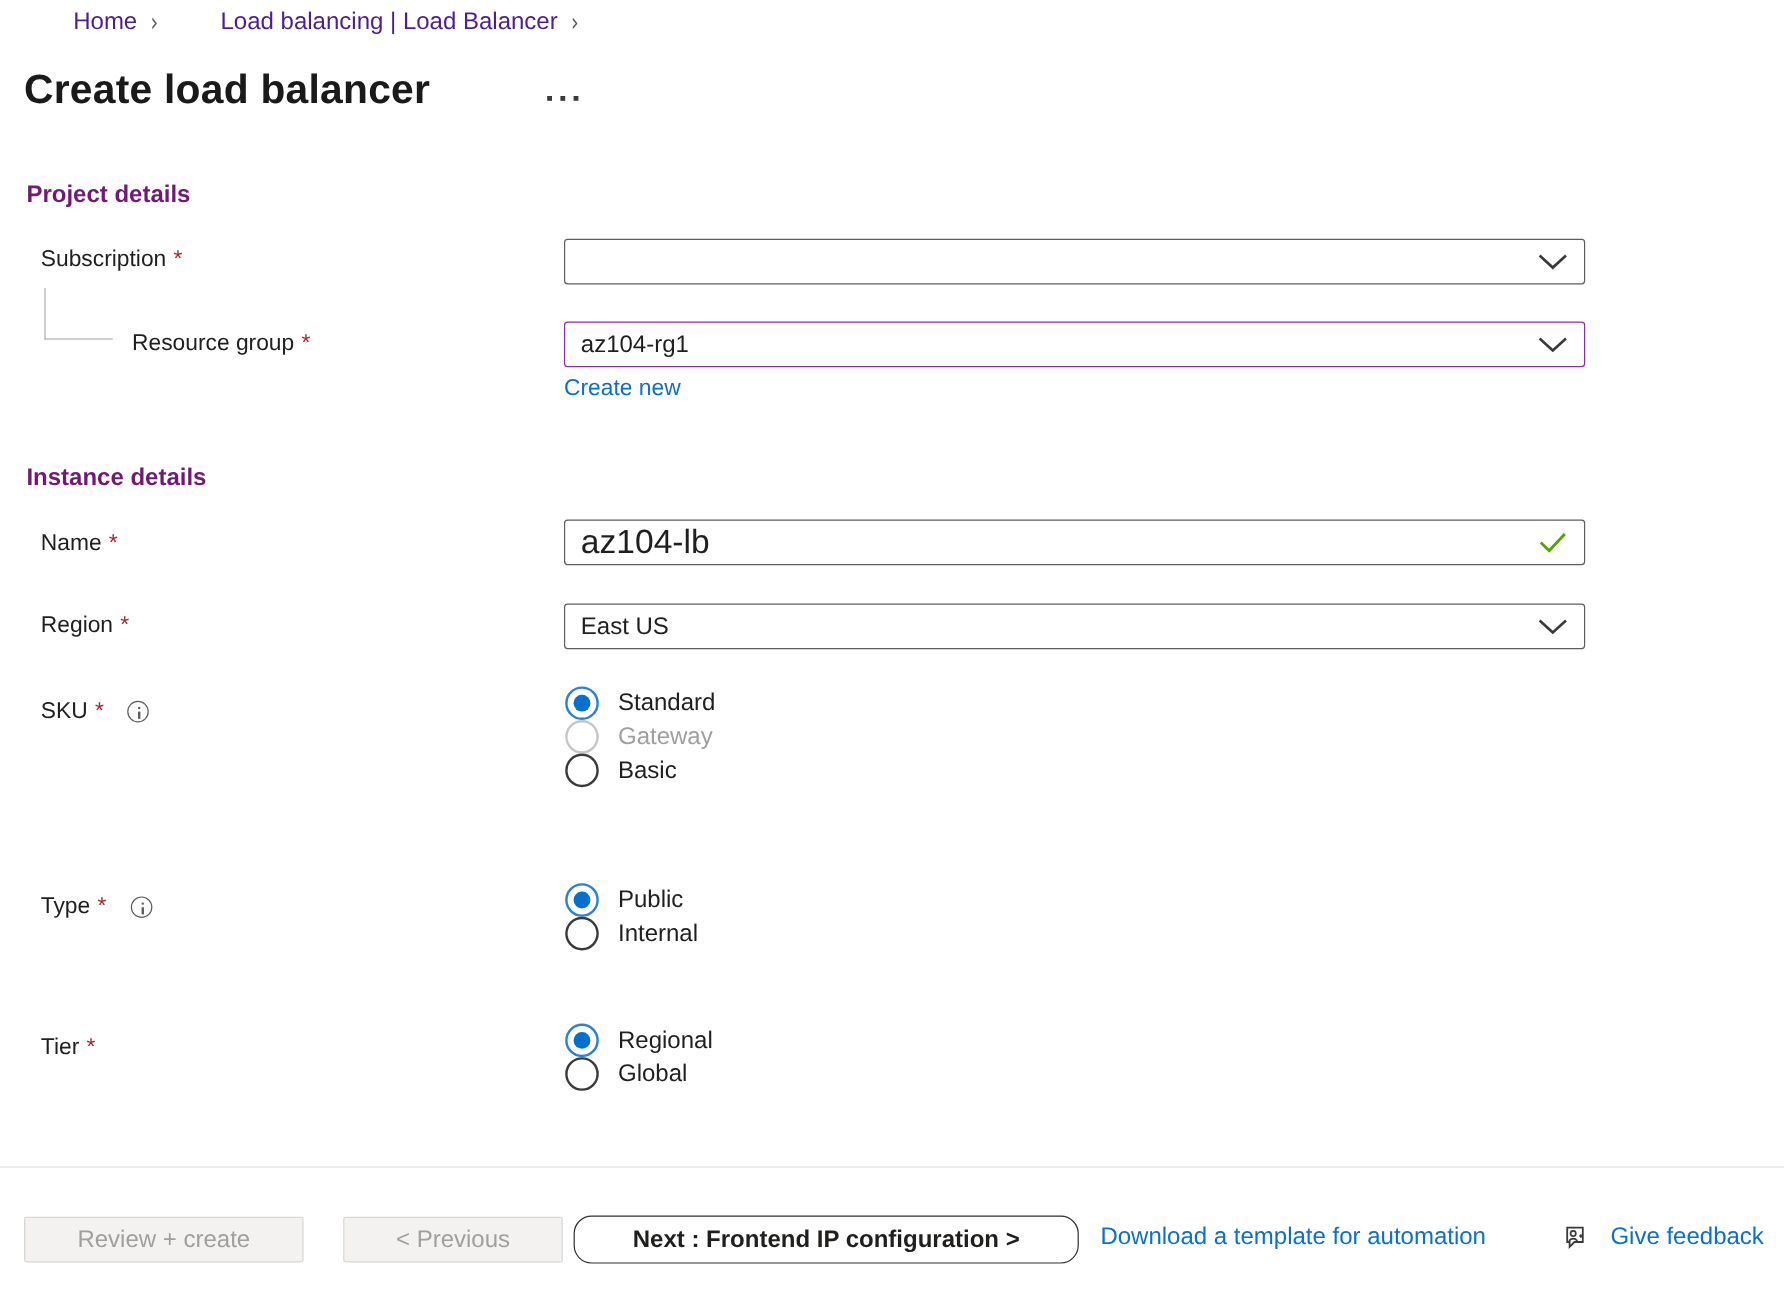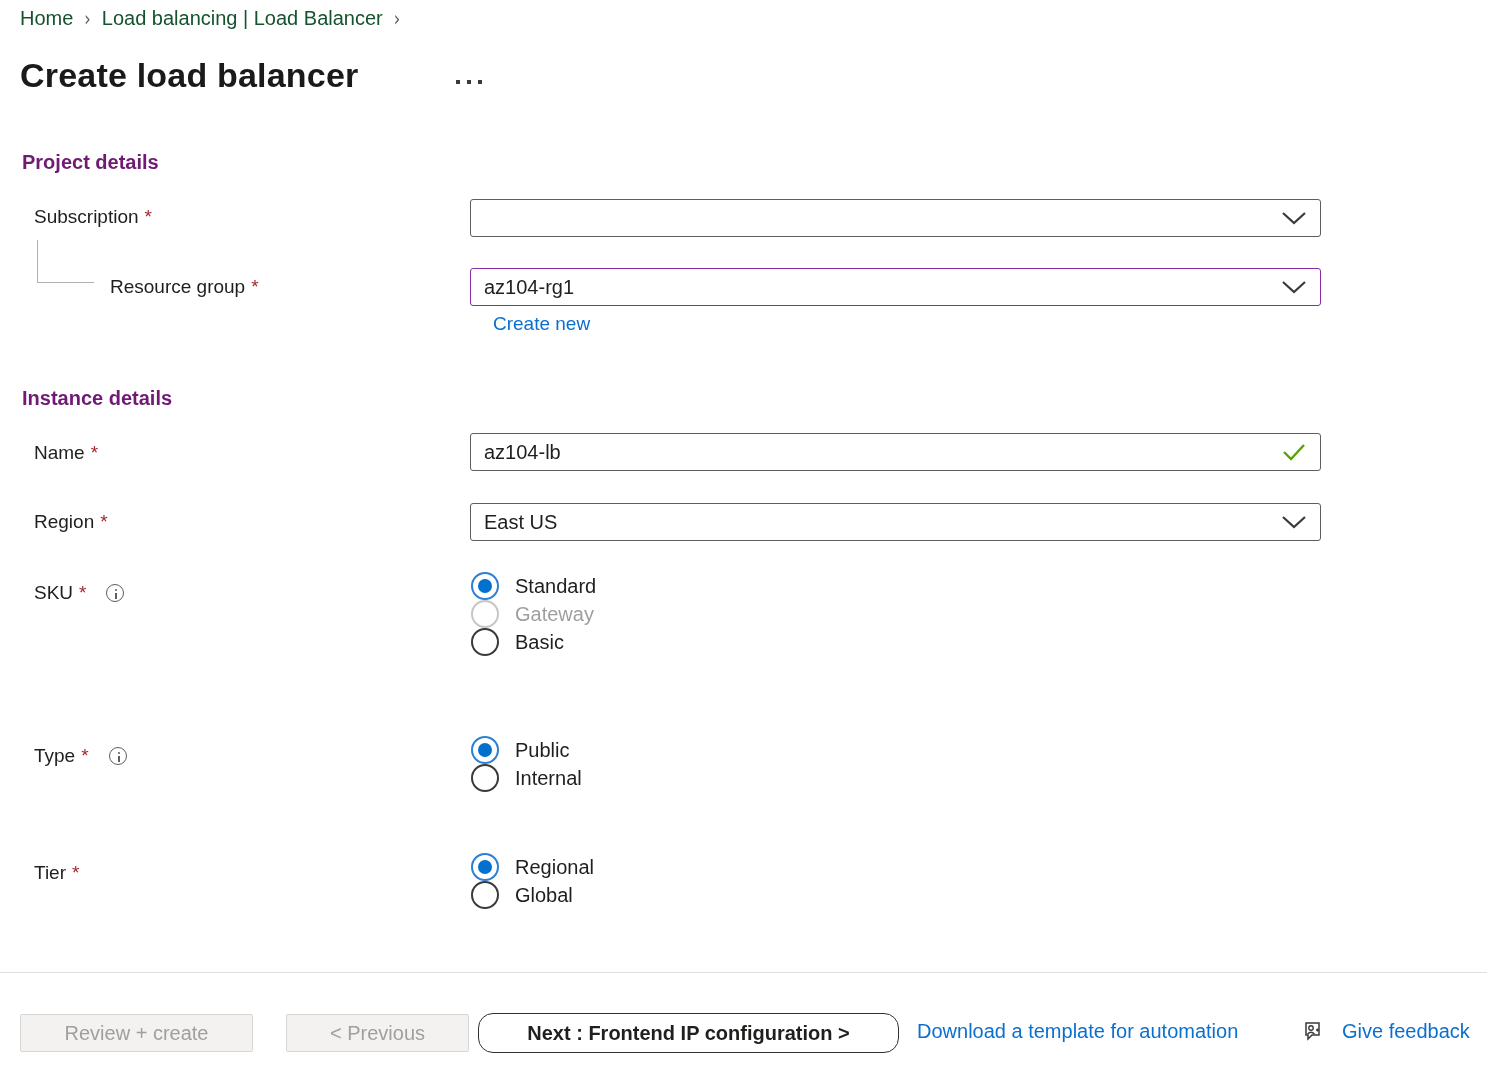--- a/index.html
+++ b/index.html
@@ -8,21 +8,21 @@
     background: #ffffff;
     font-family: "Liberation Sans", sans-serif;
     color: #201f1e;
     overflow: hidden;
     position: relative;
   }
   .abs { position: absolute; }
 
   
   .breadcrumb { top: 7px; left: 20px; display: flex; align-items: center; gap: 11px; font-size: 20px; }
-  .crumb-link { color: #14532d; text-decoration: none; cursor: pointer; }
+  .crumb-link { color: #4c1d95; text-decoration: none; cursor: pointer; margin-left: 41px; }
   .crumb-sep { color: #605e5c; font-size: 16px; transform: scaleY(1.35); font-family: "DejaVu Sans", sans-serif; }
 
   
   .page-title { top: 56px; left: 20px; font-size: 34px; font-weight: 700; color: #1a1a1a; letter-spacing: 0.2px; }
   .more-dots { top: 78px; left: 454px; display: flex; gap: 7px; cursor: pointer; padding: 2px; }
   .more-dots i { width: 4px; height: 4px; background: #3b3a39; display: block; }
 
   
   .section-heading { left: 22px; font-size: 20px; font-weight: 700; color: #701a75; }
 
@@ -41,21 +41,21 @@
   .field {
     left: 470px; width: 851px; height: 38px;
     border: 1px solid #605e5c; border-radius: 3px; background: #fff;
     display: flex; align-items: center; cursor: pointer;
   }
   .field .value { font-size: 20px; color: #201f1e; padding-left: 13px; flex: 1; }
   .field.purple { border-color: #8a2da5; }
   .field .right-icon { margin-right: 13px; flex: none; display: flex; align-items: center; }
   .field input {
     border: none; outline: none; flex: 1; height: 100%;
-    font-family: "Liberation Sans", sans-serif; font-size: 20px; color: #201f1e; padding-left: 13px; background: transparent;
+    font-family: "Liberation Sans", sans-serif; font-size: 28px; color: #201f1e; padding-left: 13px; background: transparent;
   }
 
   .connector {
     left: 37px; top: 240px; width: 57px; height: 43px;
     border-left: 1px solid #b3b0ad; border-bottom: 1px solid #b3b0ad;
   }
 
   .link { color: #0b6fd0; font-size: 19px; text-decoration: none; cursor: pointer; }
 
   
@@ -124,21 +124,21 @@
   <span class="req">*</span>
 </div>
 <div class="abs field purple" style="top:268px;" role="combobox">
   <span class="value">az104-rg1</span>
   <span class="right-icon">
     <svg width="26" height="14" viewBox="0 0 26 14">
         <polyline points="2,2 13,12 24,2" fill="none" stroke="#3b3a39" stroke-width="2.2"></polyline>
       </svg>
   </span>
 </div>
-<a class="abs link" style="top:313px; left:470px;margin-left:23px;">Create new</a>
+<a class="abs link" style="top:313px; left:470px;">Create new</a>
 
 <h2 class="abs section-heading" style="top:387px;">Instance details</h2>
 
 <div class="abs field-label" style="top:442px; left:34px;">
   <span>Name</span>
   <span class="req">*</span>
 </div>
 <div class="abs field" style="top:433px;">
   <input type="text" value="az104-lb" style="">
   <span class="right-icon">

